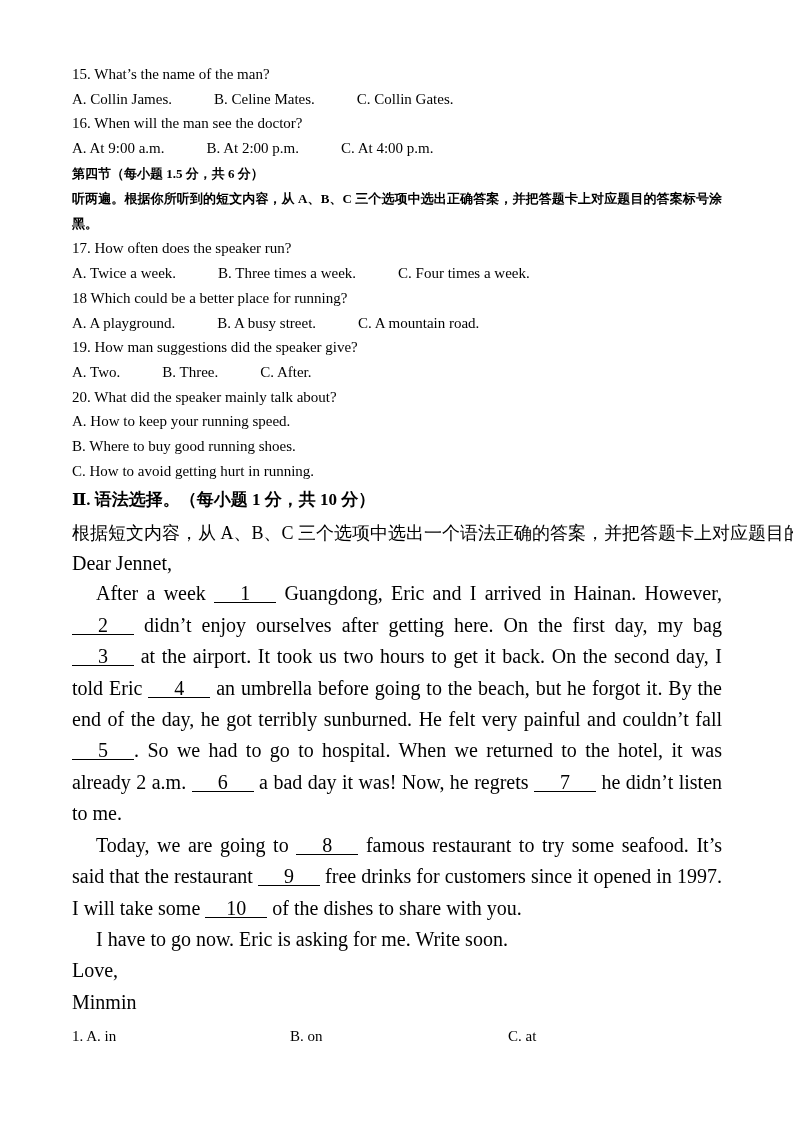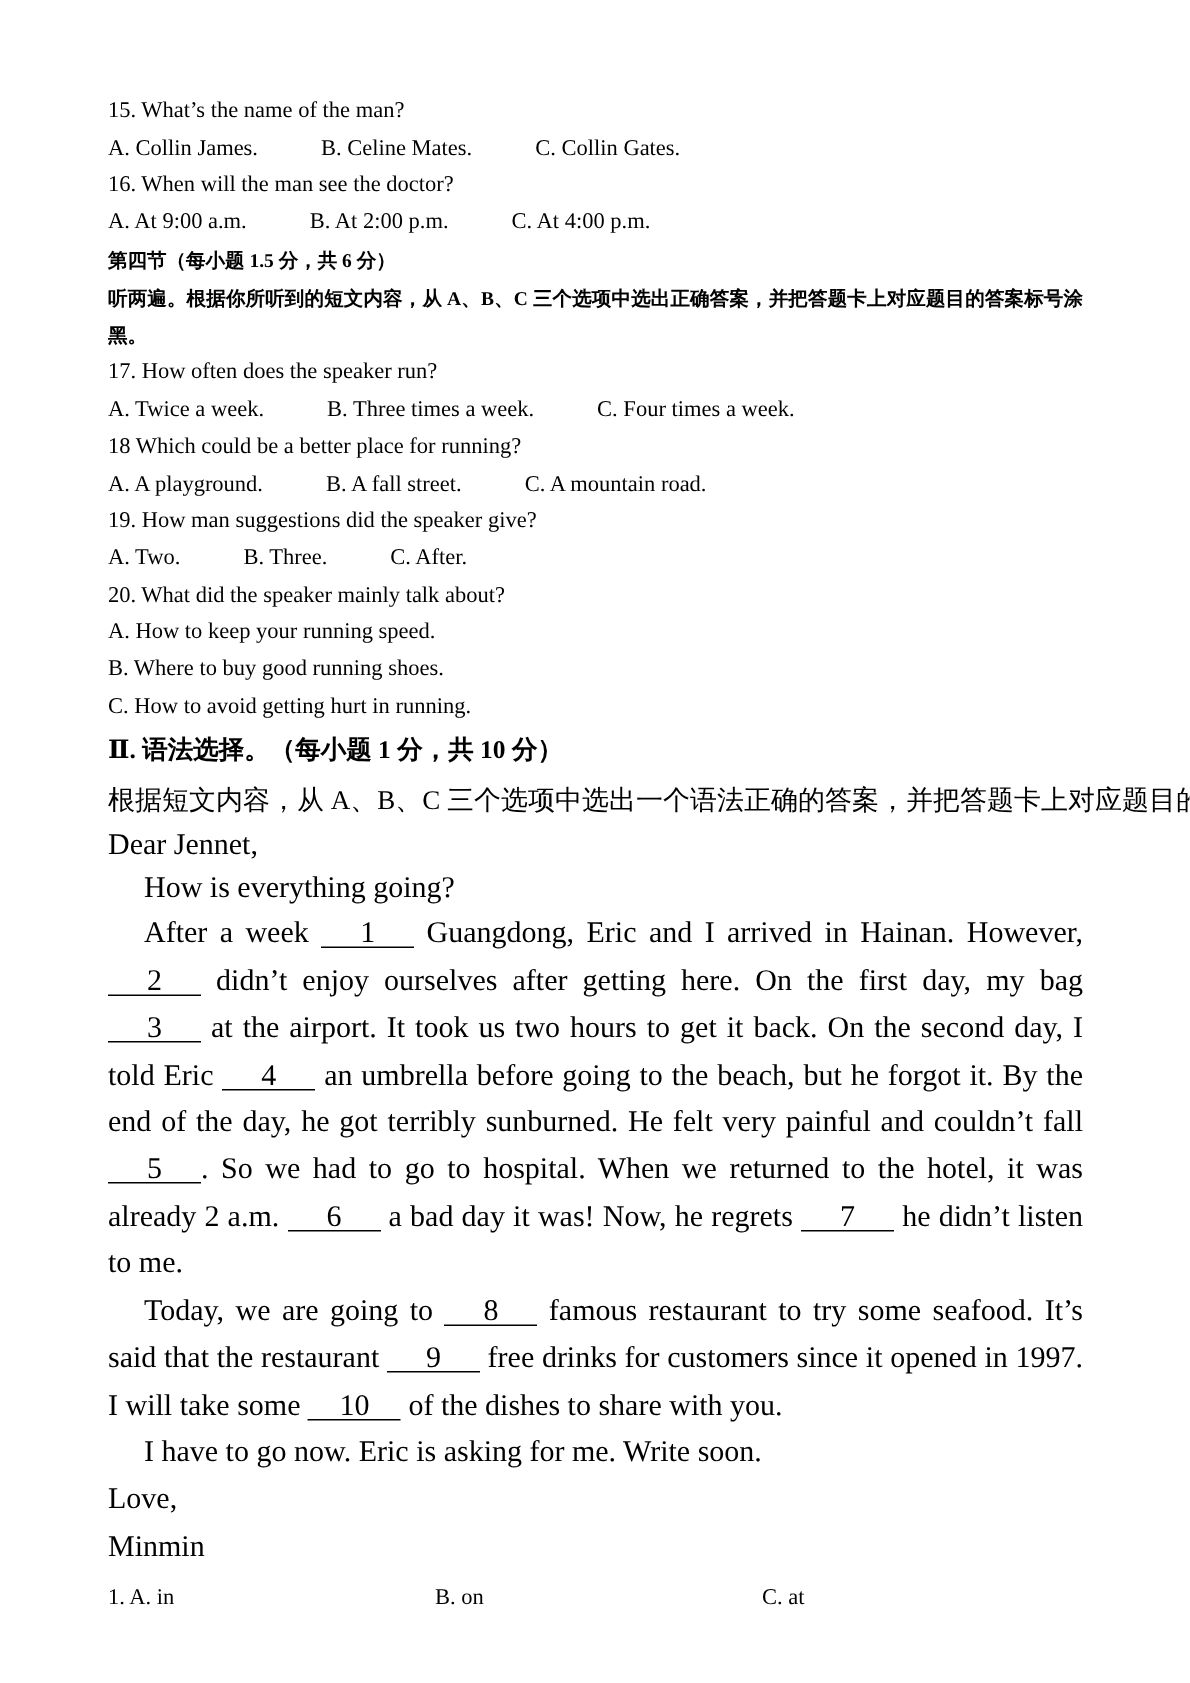--- a/index.html
+++ b/index.html
@@ -90,37 +90,36 @@
 
   <p class="ln cn-bold">第四节（每小题 1.5 分，共 6 分）</p>
   <p class="ln cn-bold">听两遍。根据你所听到的短文内容，从 A、B、C 三个选项中选出正确答案，并把答题卡上对应题目的答案标号涂黑。</p>
 
   <p class="ln">17. How often does the speaker run?</p>
   <p class="ln opts">
     <span>A. Twice a week.</span><span>B. Three times a week.</span><span>C. Four times a week.</span>
   </p>
   <p class="ln">18 Which could be a better place for running?</p>
   <p class="ln opts">
-    <span>A. A playground.</span><span>B. A fall street.</span><span>C. A mountain road.</span>
+    <span>A. A playground.</span><span>B. A busy street.</span><span>C. A mountain road.</span>
   </p>
   <p class="ln">19. How man suggestions did the speaker give?</p>
   <p class="ln opts">
     <span>A. Two.</span><span>B. Three.</span><span>C. After.</span>
   </p>
   <p class="ln">20. What did the speaker mainly talk about?</p>
   <p class="ln">A. How to keep your running speed.</p>
   <p class="ln">B. Where to buy good running shoes.</p>
   <p class="ln">C. How to avoid getting hurt in running.</p>
 
   <p class="sec2-title">Ⅱ. 语法选择。（每小题 1 分，共 10 分）</p>
   <p class="instruction">根据短文内容，从 A、B、C 三个选项中选出一个语法正确的答案，并把答题卡上对应题目的答案标号涂黑。</p>
 
   <div class="letter">
     <p class="salutation">Dear Jennet,</p>
-    <p class="opening indent">How is everything going?</p>
 
     <p class="indent"><span>After a week </span><span class="blank">1</span><span> Guangdong, Eric and I arrived in Hainan. However, </span><span class="blank">2</span><span> didn’t enjoy ourselves after getting here. On the first day, my bag </span><span class="blank">3</span><span> at the airport. It took us two hours to get it back. On the second day, I told Eric </span><span class="blank">4</span><span> an umbrella before going to the beach, but he forgot it. By the end of the day, he got terribly sunburned. He felt very painful and couldn’t fall </span><span class="blank">5</span><span>. So we had to go to hospital. When we returned to the hotel, it was already 2 a.m. </span><span class="blank">6</span><span> a bad day it was! Now, he regrets </span><span class="blank">7</span><span> he didn’t listen to me.</span></p>
 
     <p class="indent"><span>Today, we are going to </span><span class="blank">8</span><span> famous restaurant to try some seafood. It’s said that the restaurant </span><span class="blank">9</span><span> free drinks for customers since it opened in 1997. I will take some </span><span class="blank">10</span><span> of the dishes to share with you.</span></p>
 
     <p class="indent">I have to go now. Eric is asking for me. Write soon.</p>
     <p class="right">Love,</p>
     <p class="right">Minmin</p>
   </div>
 

